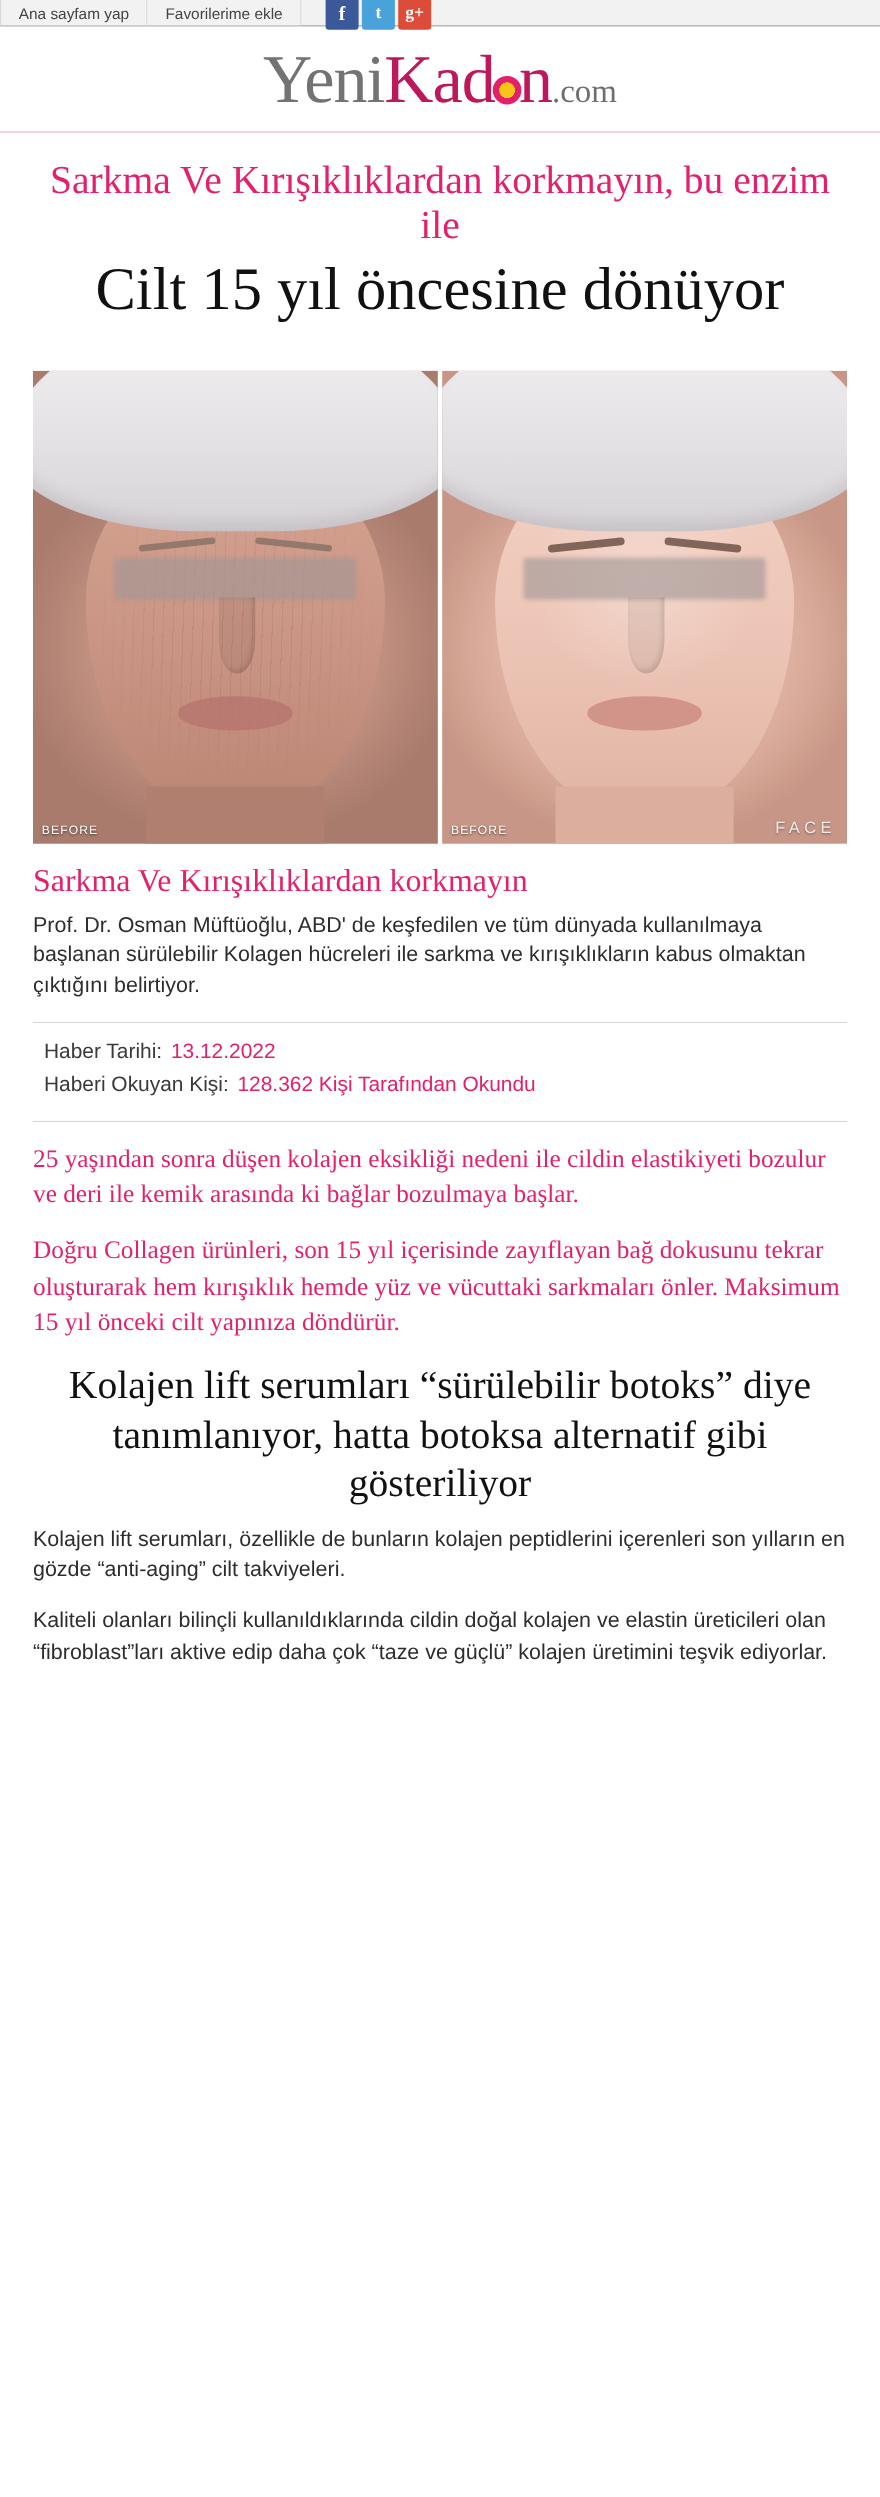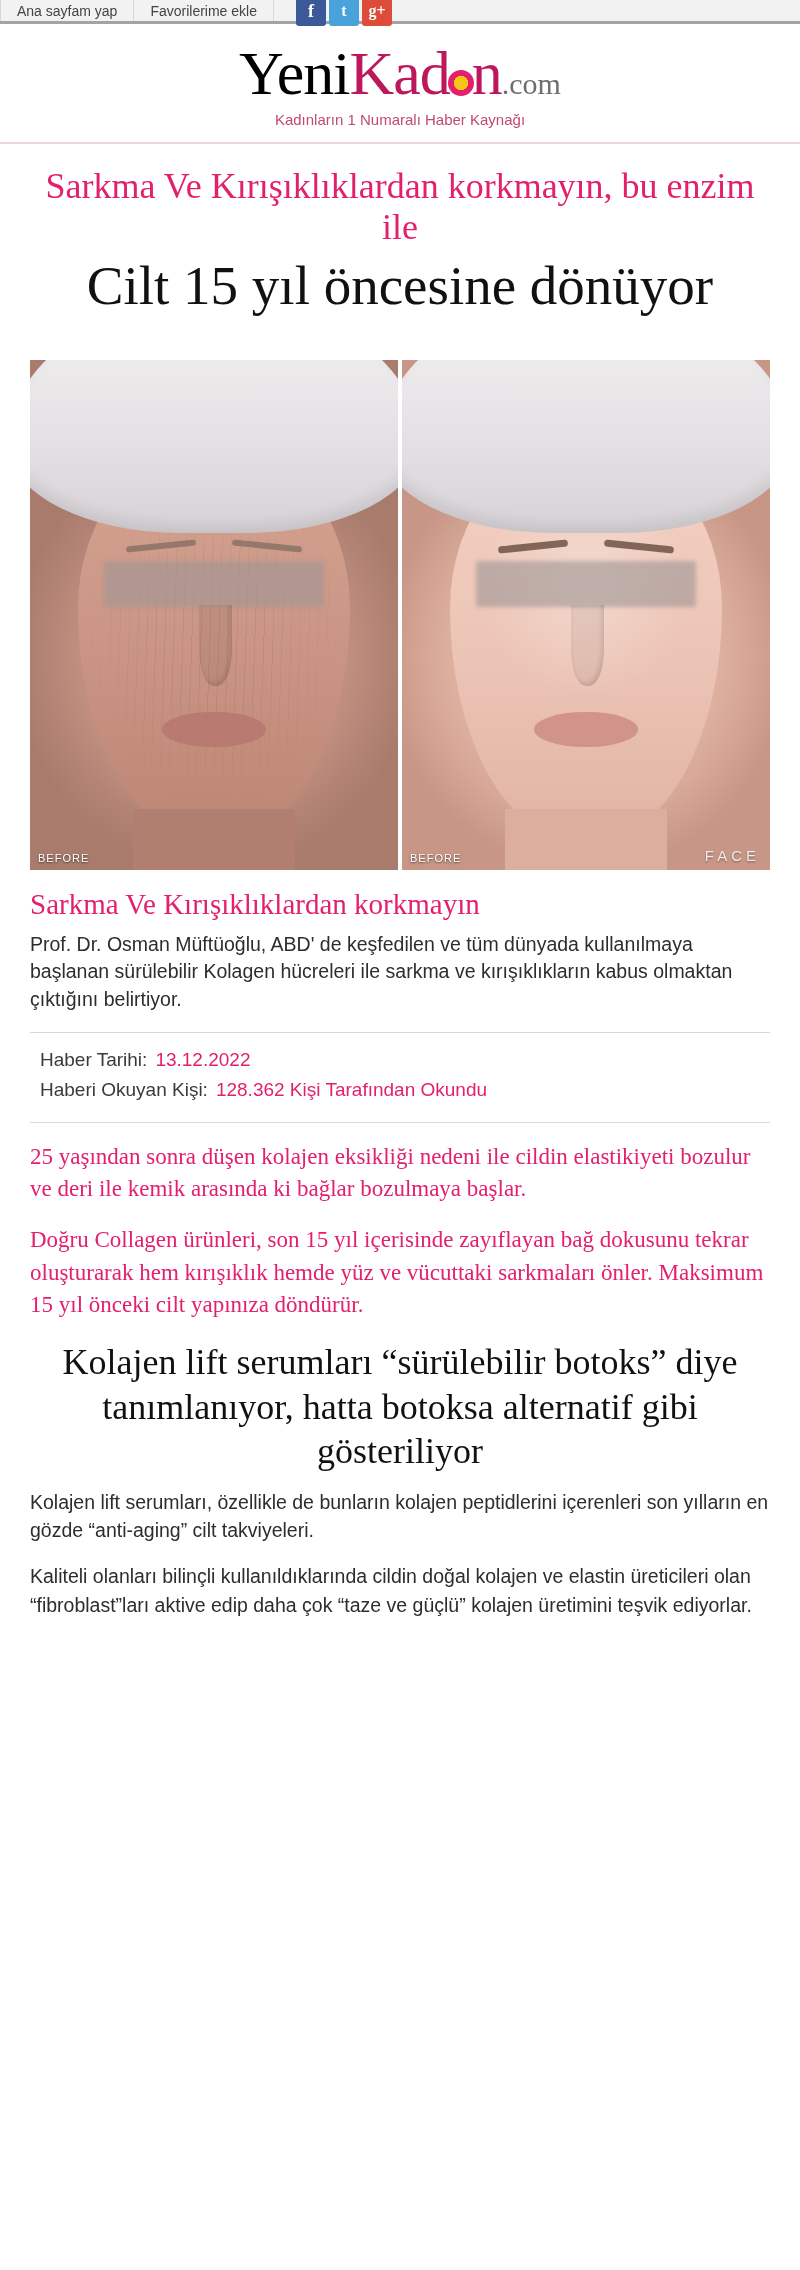--- a/index.html
+++ b/index.html
@@ -17,21 +17,21 @@
     width: 800px;
     margin: 0 auto;
     background: #fff;
     position: relative;
   }
 
   
   .topbar {
     height: 24px;
     background: #f2f2f2;
-    border-bottom: 3px solid #a3a3a3;
+    border-bottom: 1px solid #a3a3a3;
     display: flex;
     align-items: stretch;
     padding: 0;
   }
   .topbar-link {
     display: flex;
     align-items: center;
     justify-content: center;
     padding: 0 16px;
     font-size: 14px;
@@ -74,21 +74,21 @@
     position: relative;
   }
   .logo {
     font-family: "Liberation Serif", serif;
     font-size: 62px;
     line-height: 1.02;
     letter-spacing: -1px;
     font-weight: 400;
     white-space: nowrap;
   }
-  .logo .yeni { color: #000000; font-weight: 400; }
+  .logo .yeni { color: #737373; font-weight: 400; }
   .logo .kadin { color: #be185d; font-weight: 400; }
   .logo .com { color: #6e6e6e; font-size: 30px; letter-spacing: 0; }
   .logo-dot {
     display: inline-block;
     width: 26px;
     height: 26px;
     background: radial-gradient(circle at 50% 50%, #f5c518 0 38%, #e3206b 40% 100%);
     border-radius: 50%;
     position: relative;
     top: 2px;
@@ -122,21 +122,21 @@
     font-weight: 400;
     margin: 8px 0 17px 0;
     white-space: nowrap;
   }
 
   
   .ba-wrap {
     margin: 16px 30px 12px 30px;
     display: flex;
     gap: 4px;
-    height: 510px;
+    height: 430px;
     text-decoration: underline;
   }
   .ba-pane {
     flex: 1;
     position: relative;
     overflow: hidden;
   }
   .ba-pane .skin {
     position: absolute;
     inset: 0;
@@ -326,21 +326,20 @@
       <div class="sbtn fb">f</div>
       <div class="sbtn tw">t</div>
       <div class="sbtn gp">g+</div>
     </div>
   </div>
 
   <div class="masthead">
     <div class="logo">
       <span class="yeni">Yeni</span><span class="kadin">Kad</span><span class="logo-dot"></span><span class="kadin">n</span><span class="com">.com</span>
     </div>
-    <div class="tagline">Kadınların 1 Numaralı Haber Kaynağı</div>
   </div>
 
   <div class="headline-wrap">
     <h2 class="kicker">Sarkma Ve Kırışıklıklardan korkmayın, bu enzim ile</h2>
     <h1 class="main-title">Cilt 15 yıl öncesine dönüyor</h1>
   </div>
 
   <div class="ba-wrap">
     <div class="ba-pane ba-left">
       <div class="skin"></div>

